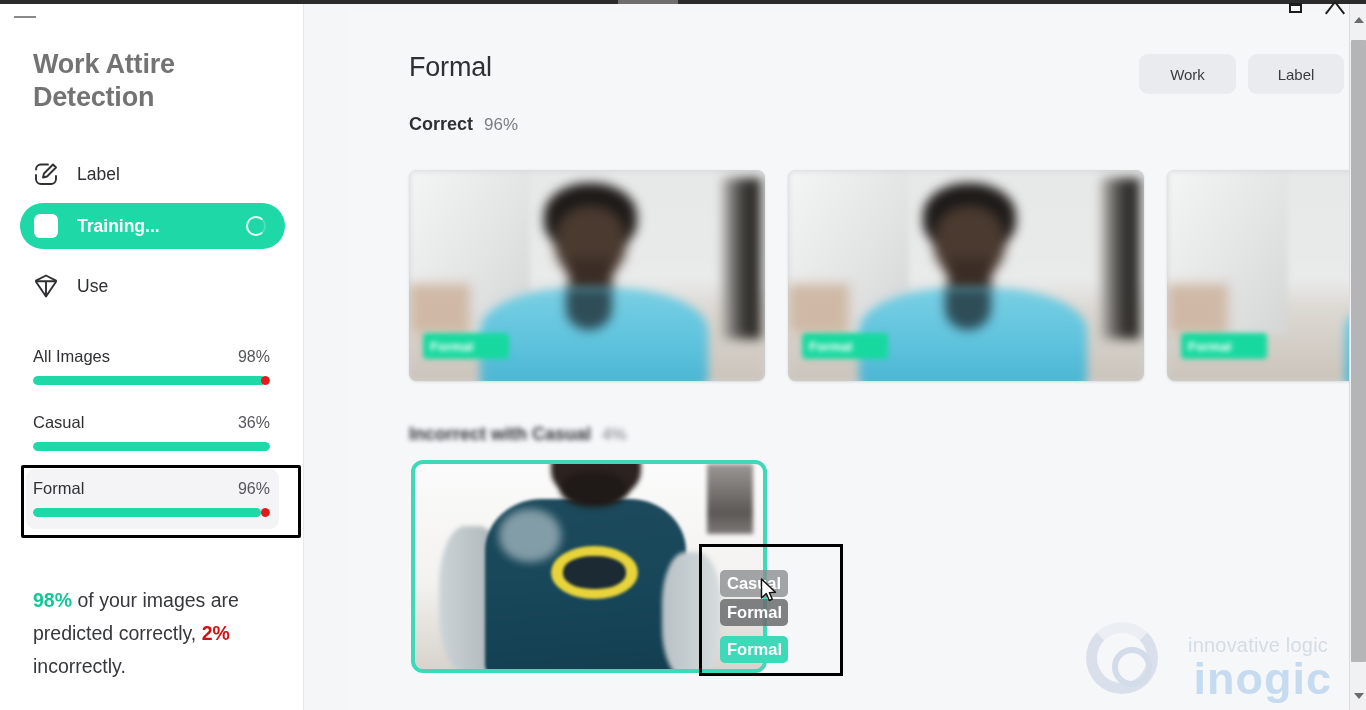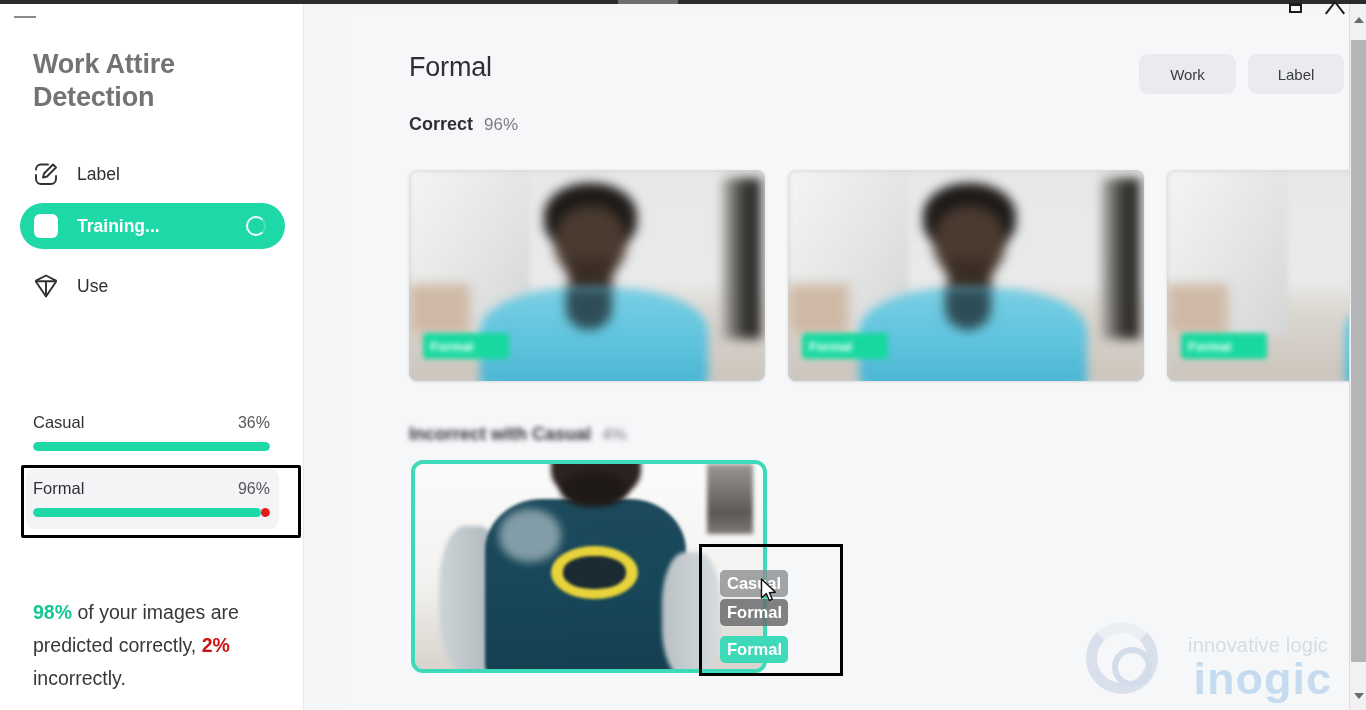--- a/index.html
+++ b/index.html
@@ -80,21 +80,21 @@
     position:absolute; left:26px; top:465px; width:253px; height:60px;
     background:#f4f4f6; border-radius:9px;
   }
   #focus-box {
     position:absolute; left:21px; top:461px; width:280px; height:73px;
     border:3px solid #000; border-radius:2px; z-index:12;
   }
 
   #summary {
     position:absolute; left:33px; top:580px; width:250px;
-    font-size:19.5px; line-height:33px; color:#37383c;margin-top:12px;
+    font-size:19.5px; line-height:33px; color:#37383c;
   }
   .pct-good { color:#13c795; font-weight:700; }
   .pct-bad  { color:#cf1111; font-weight:700; }
 
   
   #main {
     position:absolute; top:4px; left:304px; width:1062px; height:706px;
     background:#f5f6f8; overflow:hidden;
   }
   #content-card {
@@ -302,20 +302,30 @@
   <div class="nav-item" style="top:259px;">
     <div class="nav-icon">
       <svg viewBox="0 0 30 30" width="30" height="30">
         <path d="M15 4.5l10 5.2v1L15 25.5 5 10.7v-1z" fill="none" stroke="#2f3033" stroke-width="1.9" stroke-linejoin="round"></path>
         <path d="M5 10.2h20M15 10.5v15" fill="none" stroke="#2f3033" stroke-width="1.9"></path>
       </svg>
     </div>
     <div class="nav-label">Use</div>
   </div>
 
+  <div class="metric" style="top:343px;">
+    <div class="m-head">
+      <span class="m-name">All Images</span>
+      <span class="m-val">98%</span>
+    </div>
+    <div class="bar-track">
+      <div class="bar-fill" id="bar0" style="width: 98%;"></div>
+      <div class="bar-err" id="err0" style="width: 4%;"></div>
+    </div>
+  </div>
 
   <div class="metric" style="top:409px;">
     <div class="m-head">
       <span class="m-name">Casual</span>
       <span class="m-val">36%</span>
     </div>
     <div class="bar-track">
       <div class="bar-fill" id="bar1" style="width: 100%;"></div>
       <div class="bar-err" id="err1" style="width: 0%;"></div>
     </div>

